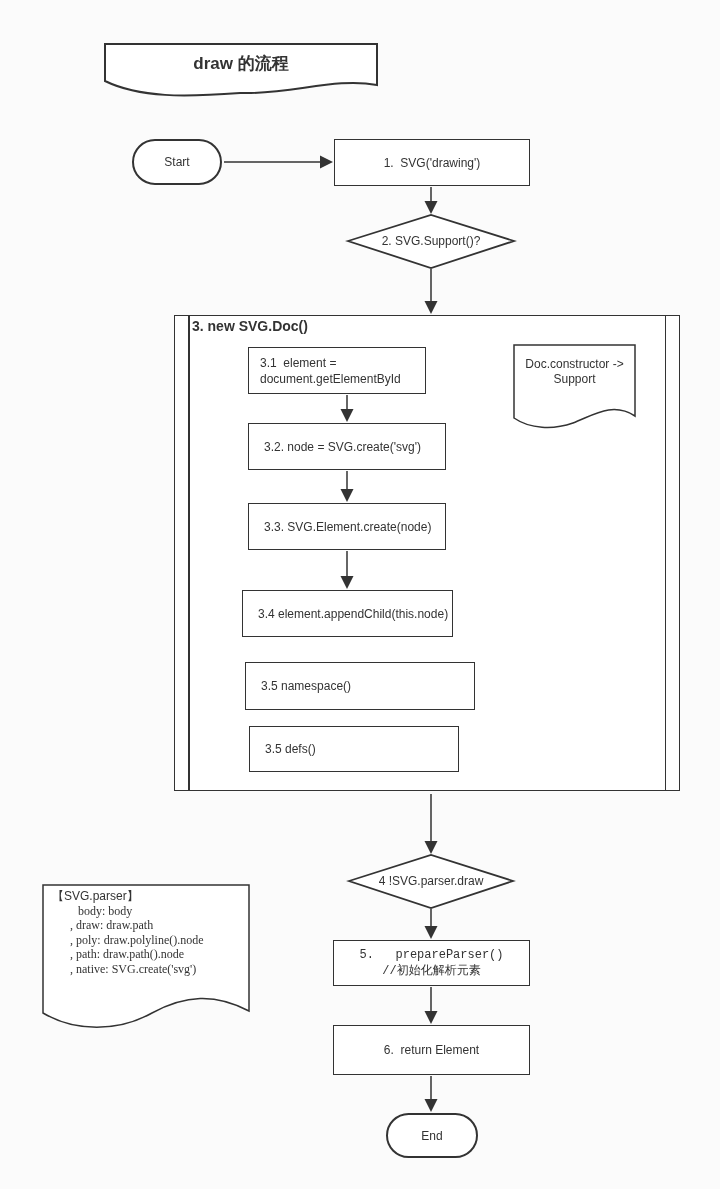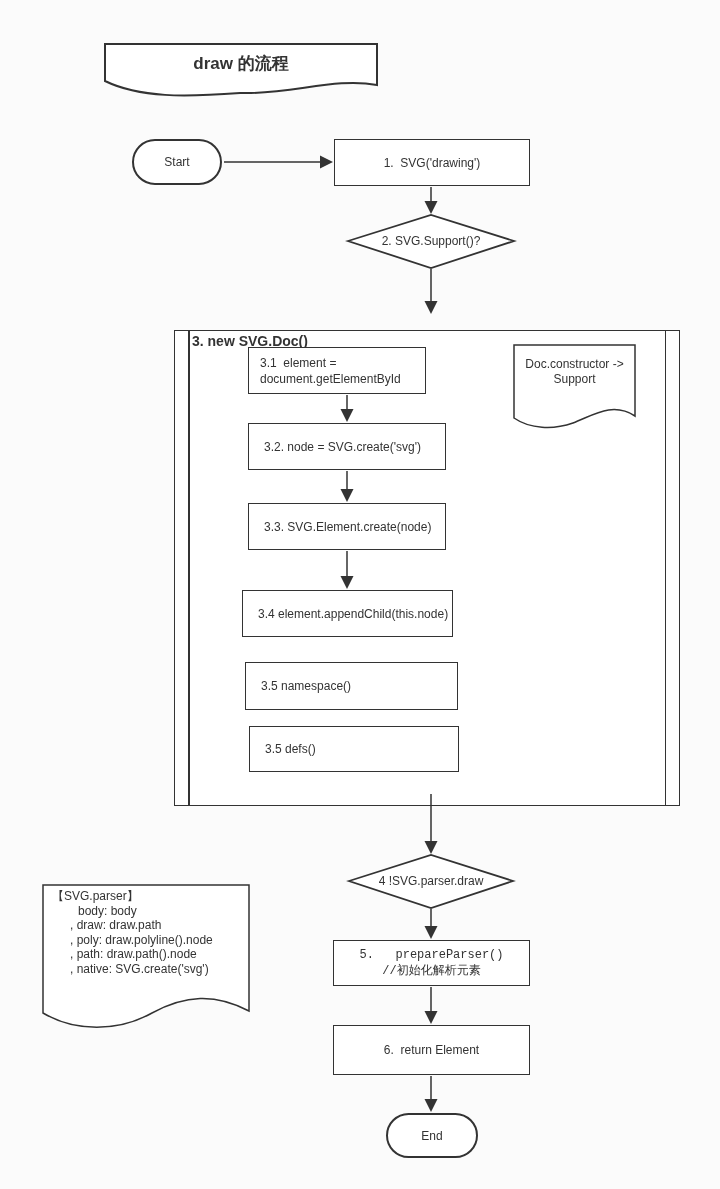--- a/index.html
+++ b/index.html
@@ -27,21 +27,21 @@
   }
   .center{display:flex;align-items:center;justify-content:center;text-align:center;}
   .leftpad{display:flex;align-items:center;justify-content:flex-start;padding-left:15px;}
   .stadium{border-radius:23px;border-width:2px;}
   .pre{white-space:pre;}
   .twoline{display:flex;flex-direction:column;justify-content:center;line-height:16px;}
   .mono{font-family:"DejaVu Sans Mono", monospace;font-size:12px;line-height:16px;}
   
   #container3{
     position:absolute;
-    left:174px;top:330px;width:506px;height:476px;
+    left:174px;top:315px;width:506px;height:476px;
     box-sizing:border-box;
     border:1.5px solid #333333;
     background:#ffffff;
     z-index:1;
   }
   #container3 .vline{
     position:absolute;top:0;width:1.5px;height:100%;
     background:#333333;
   }
   #container3 .vline.left{left:13px;}
@@ -61,21 +61,21 @@
   }
   #title-label{
     left:104px;top:52px;width:274px;text-align:center;
     font-size:17px;font-weight:bold;white-space:pre;
   }
   #decision2-label{left:348px;top:234px;width:166px;text-align:center;white-space:pre;}
   #decision4-label{left:349px;top:874px;width:164px;text-align:center;white-space:pre;}
   #doc-note-label{left:513px;top:357px;width:123px;text-align:center;line-height:15px;}
   #parser-note-label{left:42px;top:889px;width:208px;line-height:14.5px;font-size:12px;}
   #parser-note-label .pn-title{padding-left:10px;white-space:pre;}
-  #parser-note-label .pn-line{padding-left:28px;white-space:pre;}
+  #parser-note-label .pn-line{padding-left:28px;white-space:pre;font-family:Liberation Serif, serif;}
   #parser-note-label .pn-line.first{padding-left:36px;}
 </style>
 </head>
 <body>
 
 <div id="canvas">
 
   <div id="container3">
     <div class="vline left"></div>
     <div class="vline right"></div>
@@ -118,21 +118,21 @@
 
   <div id="decision2-label" class="shape-label">2. SVG.Support()?</div>
 
   <div class="node twoline" style="left:248px;top:347px;width:178px;height:47px;padding-left:11px;">
     <span class="pre">3.1  element =</span>
     <span class="pre">document.getElementById</span>
   </div>
   <div class="node leftpad pre" style="left:248px;top:423px;width:198px;height:47px;">3.2. node = SVG.create('svg')</div>
   <div class="node leftpad pre" style="left:248px;top:503px;width:198px;height:47px;">3.3. SVG.Element.create(node)</div>
   <div class="node leftpad pre" style="left:242px;top:590px;width:211px;height:47px;">3.4 element.appendChild(this.node)</div>
-  <div class="node leftpad pre" style="left:245px;top:662px;width:213px;height:48px;">3.5 namespace()</div>
+  <div class="node leftpad pre" style="left:245px;top:662px;width:230px;height:48px;">3.5 namespace()</div>
   <div class="node leftpad pre" style="left:249px;top:726px;width:210px;height:46px;">3.5 defs()</div>
 
   <div id="doc-note-label" class="shape-label">
     <div>Doc.constructor -&gt;</div>
     <div>Support</div>
   </div>
 
   <div id="decision4-label" class="shape-label">4 !SVG.parser.draw</div>
 
   <div id="parser-note-label" class="shape-label">

